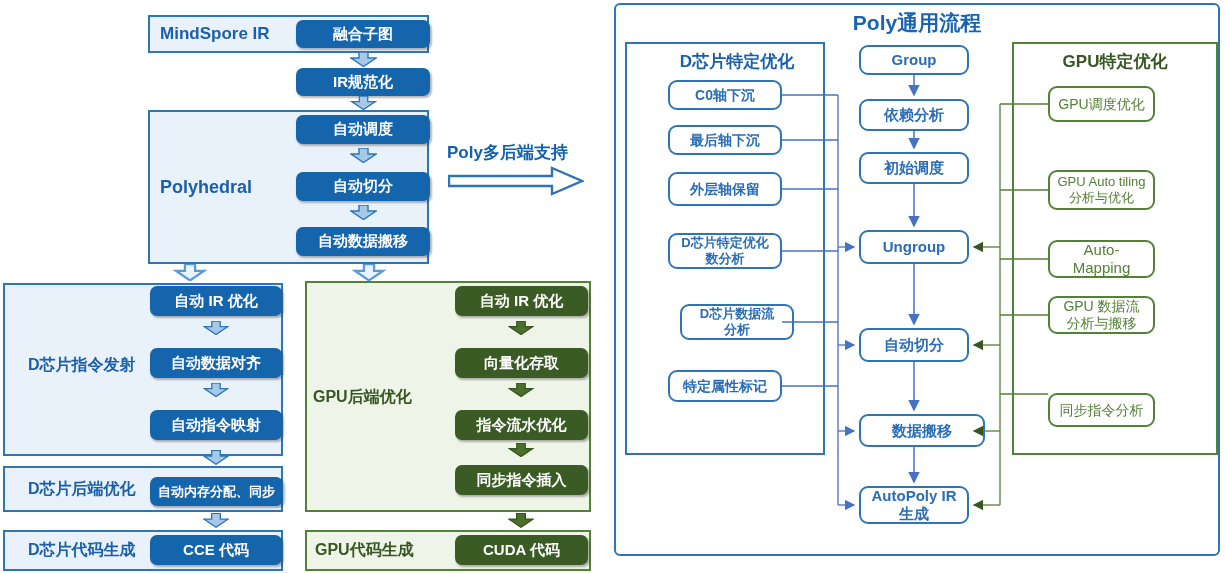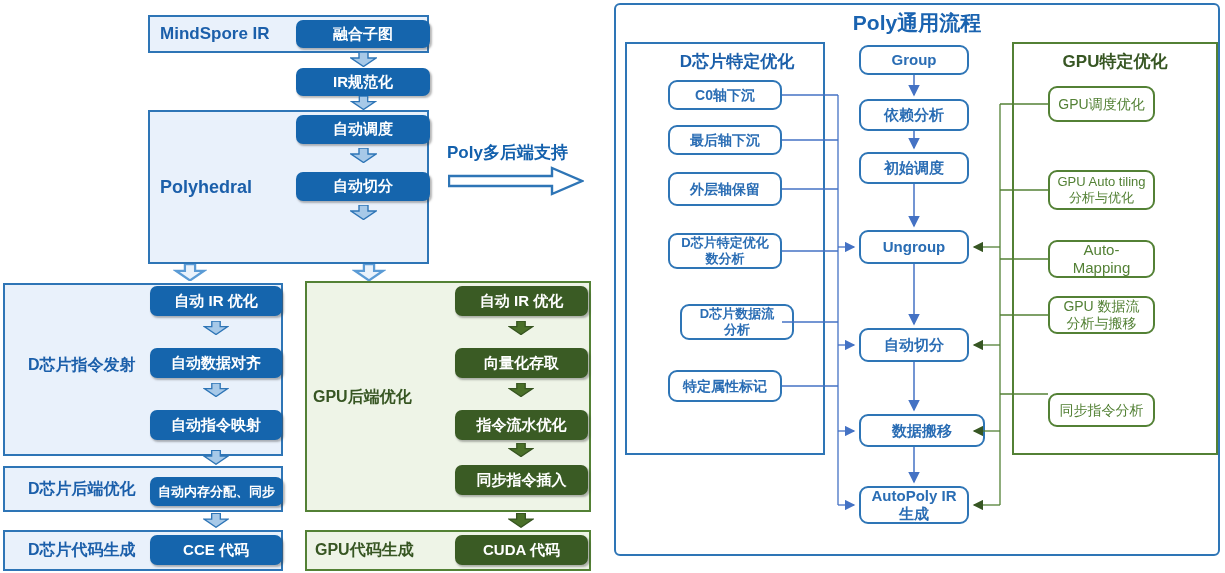--- a/index.html
+++ b/index.html
@@ -57,20 +57,21 @@
   <div class="cont-b" style="left:148px;top:110px;width:281px;height:154px;"></div>
   <div class="lblb" style="left:160px;top:110px;height:154px;font-size:18px;">Polyhedral</div>
   <div class="chip-b" style="left:296px;top:115px;width:134px;height:29px;">自动调度</div>
   <svg class="blk ab" style="left:350px;top:148px;" width="27" height="15" viewBox="0 0 27 15">
       <path d="M9,0 h9 v6 h8 L13.5,14.5 L1,6 h8 z"></path>
     </svg>
   <div class="chip-b" style="left:296px;top:172px;width:134px;height:29px;">自动切分</div>
   <svg class="blk ab" style="left:350px;top:205px;" width="27" height="15" viewBox="0 0 27 15">
       <path d="M9,0 h9 v6 h8 L13.5,14.5 L1,6 h8 z"></path>
     </svg>
+  <div class="chip-b" style="left:296px;top:227px;width:134px;height:29px;">自动数据搬移</div>
 
   <div class="polylbl" style="left:447px;top:141px;">Poly多后端支持</div>
   <svg class="blk" style="left:448px;top:166px;" width="136" height="30" viewBox="0 0 136 30">
     <path d="M1,10 h103 v-8 L134,15 L104,28 v-8 H1 z" fill="#ffffff" stroke="#2e75b6" stroke-width="2.4"></path>
   </svg>
 
   <svg class="blk abL" style="left:173px;top:264px;" width="34" height="17" viewBox="0 0 27 15">
       <path d="M9,0 h9 v6 h8 L13.5,14.5 L1,6 h8 z"></path>
     </svg>
   <svg class="blk abL" style="left:352px;top:264px;" width="34" height="17" viewBox="0 0 27 15">

